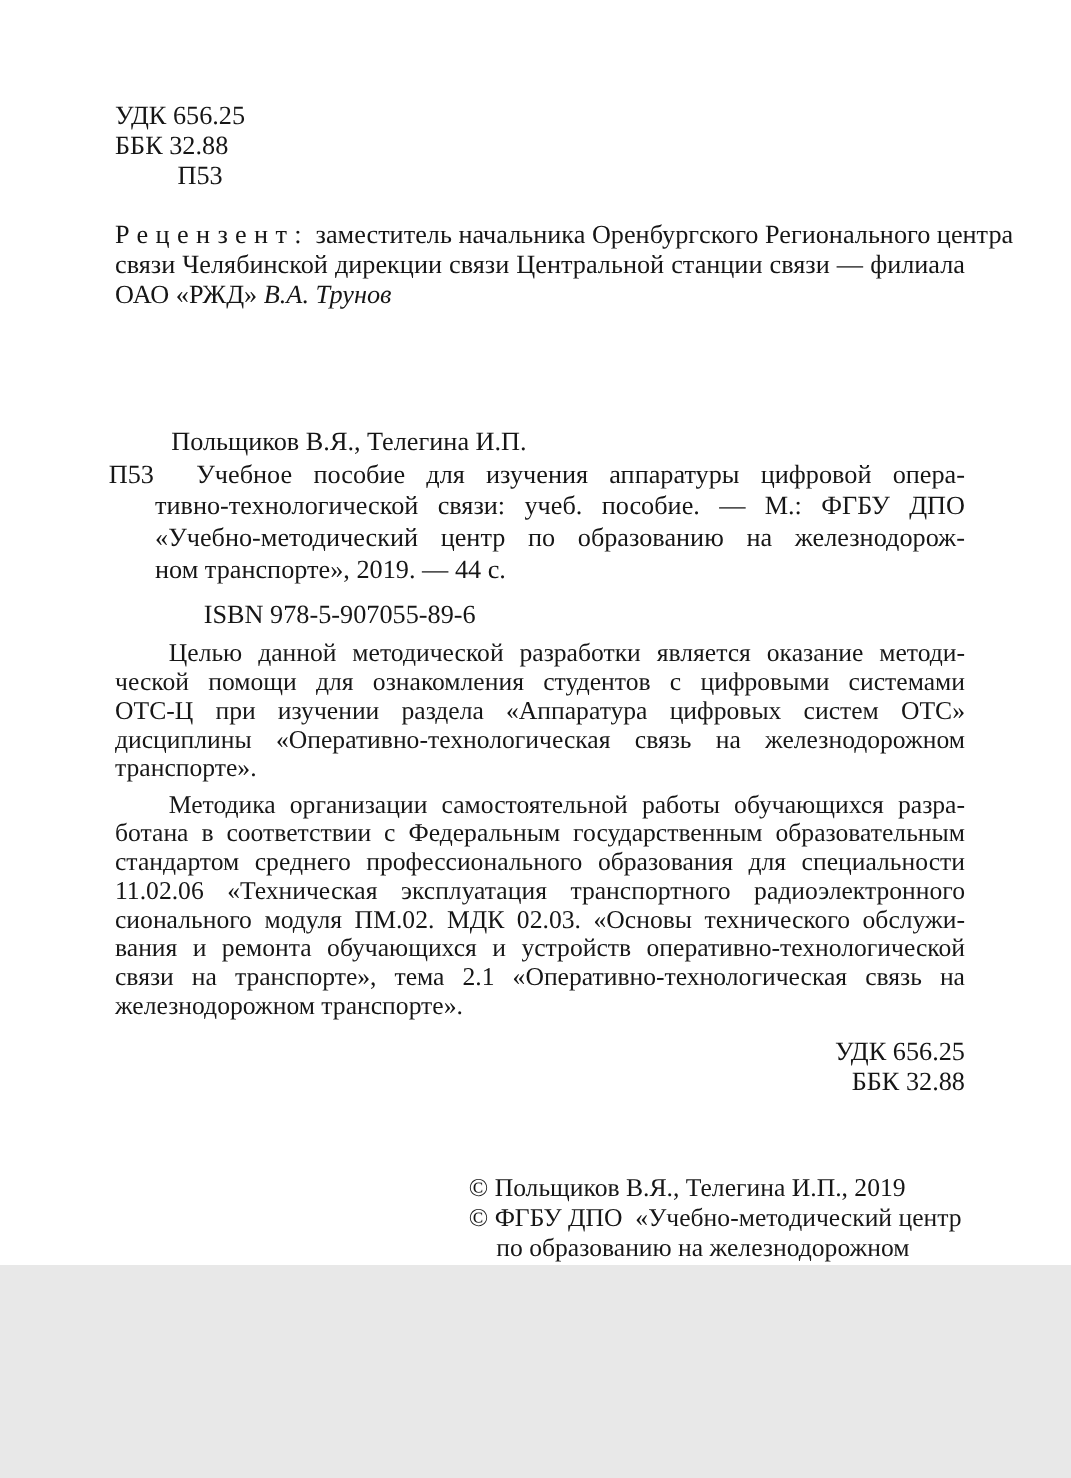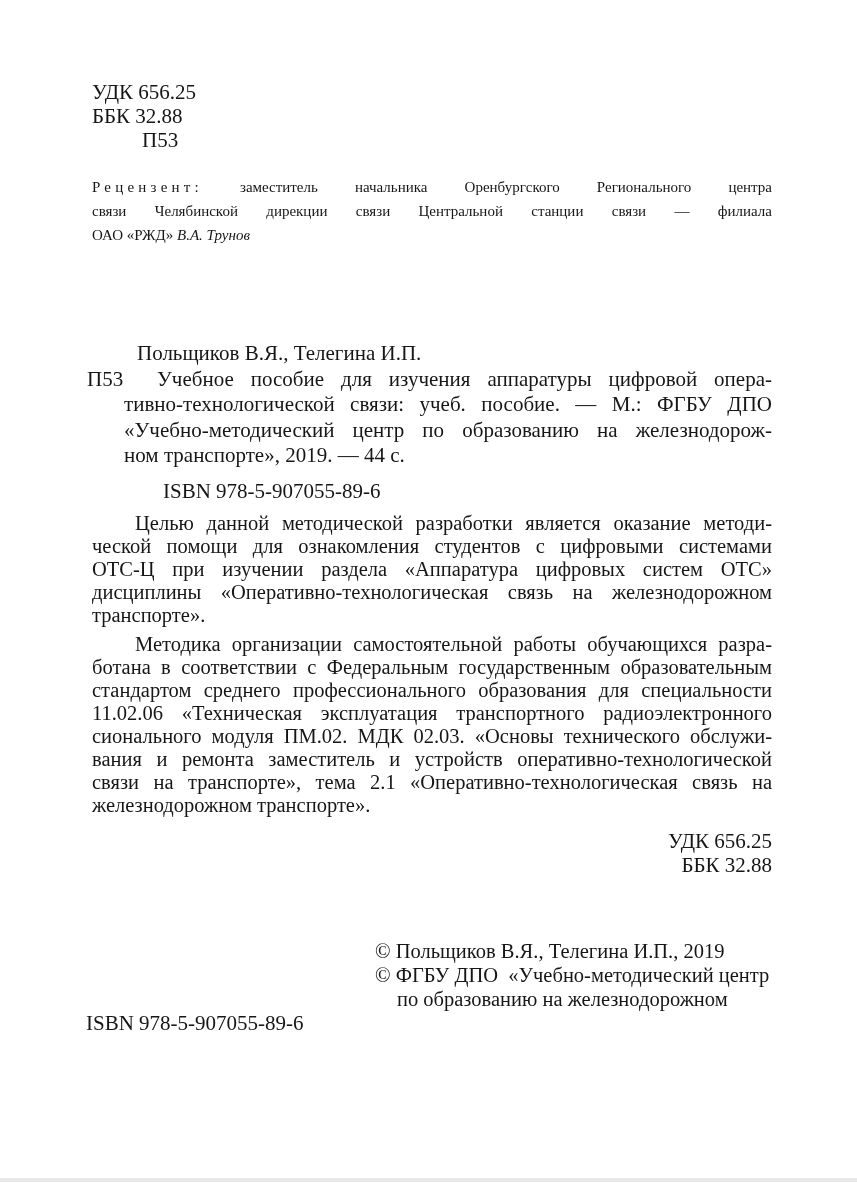--- a/index.html
+++ b/index.html
@@ -1,38 +1,38 @@
 <!DOCTYPE html>
 <html><head>
 <meta charset="utf-8">
 <style>
   html,body { margin:0; padding:0; background:#e8e8e8; }
   .page {
-    width:857px; height:1178px;
+    width:857px; height:1012px;
     background:#ffffff;
     color:#161616;
     font-family:"Liberation Serif","DejaVu Serif",serif;
     box-sizing:border-box;
     padding:80px 85px 0 92px;
     position:relative;
     overflow:hidden;
   }
   
   .jline {
     text-align:justify;
     text-align-last:justify;
     -moz-text-align-last:justify;
     white-space:nowrap;
   }
   .lline { white-space:nowrap; }
 
   .top-block { font-size:21px; line-height:24px; }
   .top-code  { padding-left:50px; }
 
-  .reviewer  { margin-top:23px; font-size:15px; line-height:24px; width:680px; }
+  .reviewer  { margin-top:23px; font-size:21px; line-height:24px; width:680px; }
   .spaced    { letter-spacing:0.28em; }
   .it        { font-style:italic; }
 
   .biblio      { margin-top:94px; font-size:21px; line-height:25.5px; }
   .authors     { font-weight:normal; margin-left:45px; }
   .biblio-para { margin-left:32px; position:relative; width:648px; }
   .p53         { position:absolute; left:-37px; top:0; }
   .indent1     { padding-left:33px; }
   .isbn-line   { margin-left:71px; margin-top:10px; }
 
@@ -85,21 +85,21 @@
       <div class="jline">ОТС-Ц при изучении раздела «Аппаратура цифровых систем ОТС»</div>
       <div class="jline">дисциплины «Оперативно-технологическая связь на железнодорожном</div>
       <div class="lline">транспорте».</div>
     </div>
     <div class="ann-p2">
       <div class="jline indent2">Методика организации самостоятельной работы обучающихся разра-</div>
       <div class="jline">ботана в соответствии с Федеральным государственным образовательным</div>
       <div class="jline">стандартом среднего профессионального образования для специальности</div>
       <div class="jline">11.02.06 «Техническая эксплуатация транспортного радиоэлектронного</div>
       <div class="jline">сионального модуля ПМ.02. МДК 02.03. «Основы технического обслужи-</div>
-      <div class="jline">вания и ремонта заместитель и устройств оперативно-технологической</div>
+      <div class="jline">вания и ремонта обучающихся и устройств оперативно-технологической</div>
       <div class="jline">связи на транспорте», тема 2.1 «Оперативно-технологическая связь на</div>
       <div class="lline">железнодорожном транспорте».</div>
     </div>
   </div>
 
   <div class="udk-right">
     <div>УДК 656.25</div>
     <div>ББК 32.88</div>
   </div>
 

